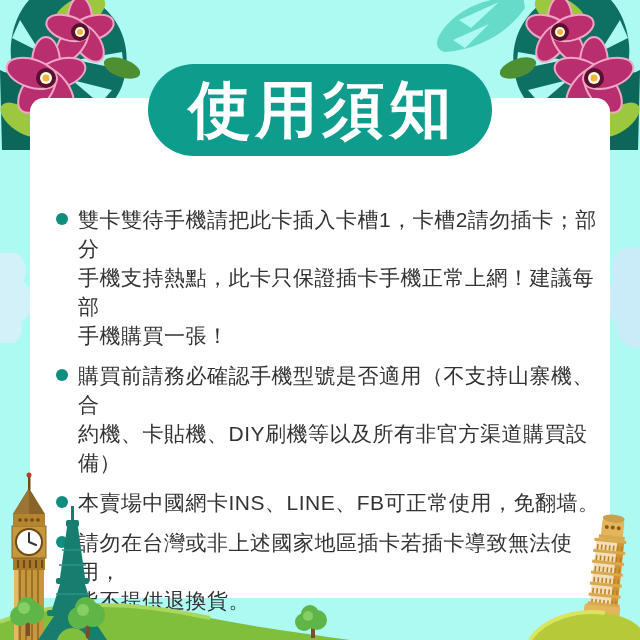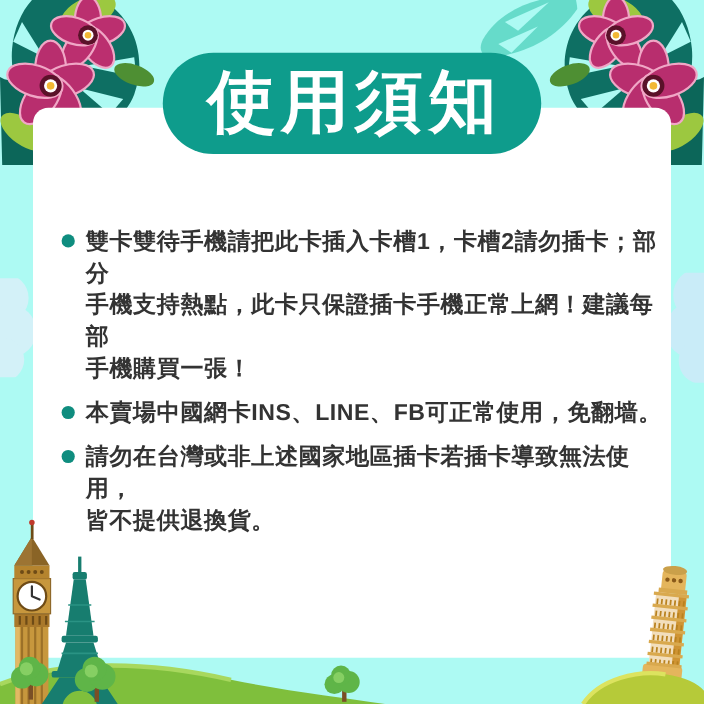--- a/index.html
+++ b/index.html
@@ -6,32 +6,32 @@
   body{width:640px;height:640px;overflow:hidden;font-family:"Liberation Sans","DejaVu Sans",sans-serif;}
   .canvas{position:relative;width:640px;height:640px;background:#adfaf3;overflow:hidden;}
 
   .cloud{position:absolute;z-index:1;}
   .deco{position:absolute;z-index:2;}
   .deco-tr{transform:scaleX(-1);}
 
   .panel{position:absolute;left:30px;top:98px;width:580px;height:500px;
          background:#ffffff;border-radius:14px;z-index:3;}
 
-  .pill{position:absolute;left:148px;top:48px;width:344px;height:92px;
+  .pill{position:absolute;left:148px;top:64px;width:344px;height:92px;
         background:#0e9c8c;border-radius:46px;z-index:4;
         display:flex;align-items:center;justify-content:center;}
   .pill h1{margin:0;color:#ffffff;font-size:62px;font-weight:900;
            letter-spacing:5px;line-height:1;text-indent:5px;}
 
   .notice-list{position:absolute;left:56px;top:205px;width:556px;z-index:5;
                list-style:none;margin:0;padding:0;}
   .notice-item{display:flex;align-items:flex-start;margin-bottom:11px;}
   .dot{flex:none;width:12px;height:12px;border-radius:50%;background:#0f8d7f;
        margin-top:8px;margin-right:10px;}
-  .notice-text{flex:1;font-size:21px;font-weight:700;color:#333333;
+  .notice-text{flex:1;font-size:21px;font-weight:400;color:#333333;
                line-height:29px;white-space:pre-line;letter-spacing:0.5px;}
 
   .scene{position:absolute;z-index:6;}
 </style>
 </head>
 <body>
 
 <div class="canvas">
 
   <svg class="cloud" style="left:0;top:253px" width="34" height="90" viewBox="0 0 34 90">
@@ -140,20 +140,25 @@
   </div>
 
   <ul class="notice-list">
   <li class="notice-item">
     <span class="dot"></span>
     <span class="notice-text">雙卡雙待手機請把此卡插入卡槽1，卡槽2請勿插卡；部分
 手機支持熱點，此卡只保證插卡手機正常上網！建議每部
 手機購買一張！</span>
   </li>
 
+  <li class="notice-item">
+    <span class="dot"></span>
+    <span class="notice-text">購買前請務必確認手機型號是否適用（不支持山寨機、合
+約機、卡貼機、DIY刷機等以及所有非官方渠道購買設備）</span>
+  </li>
 
 
   <li class="notice-item">
     <span class="dot"></span>
     <span class="notice-text">本賣場中國網卡INS、LINE、FB可正常使用，免翻墙。</span>
   </li>
 
   <li class="notice-item">
     <span class="dot"></span>
     <span class="notice-text">請勿在台灣或非上述國家地區插卡若插卡導致無法使用，

